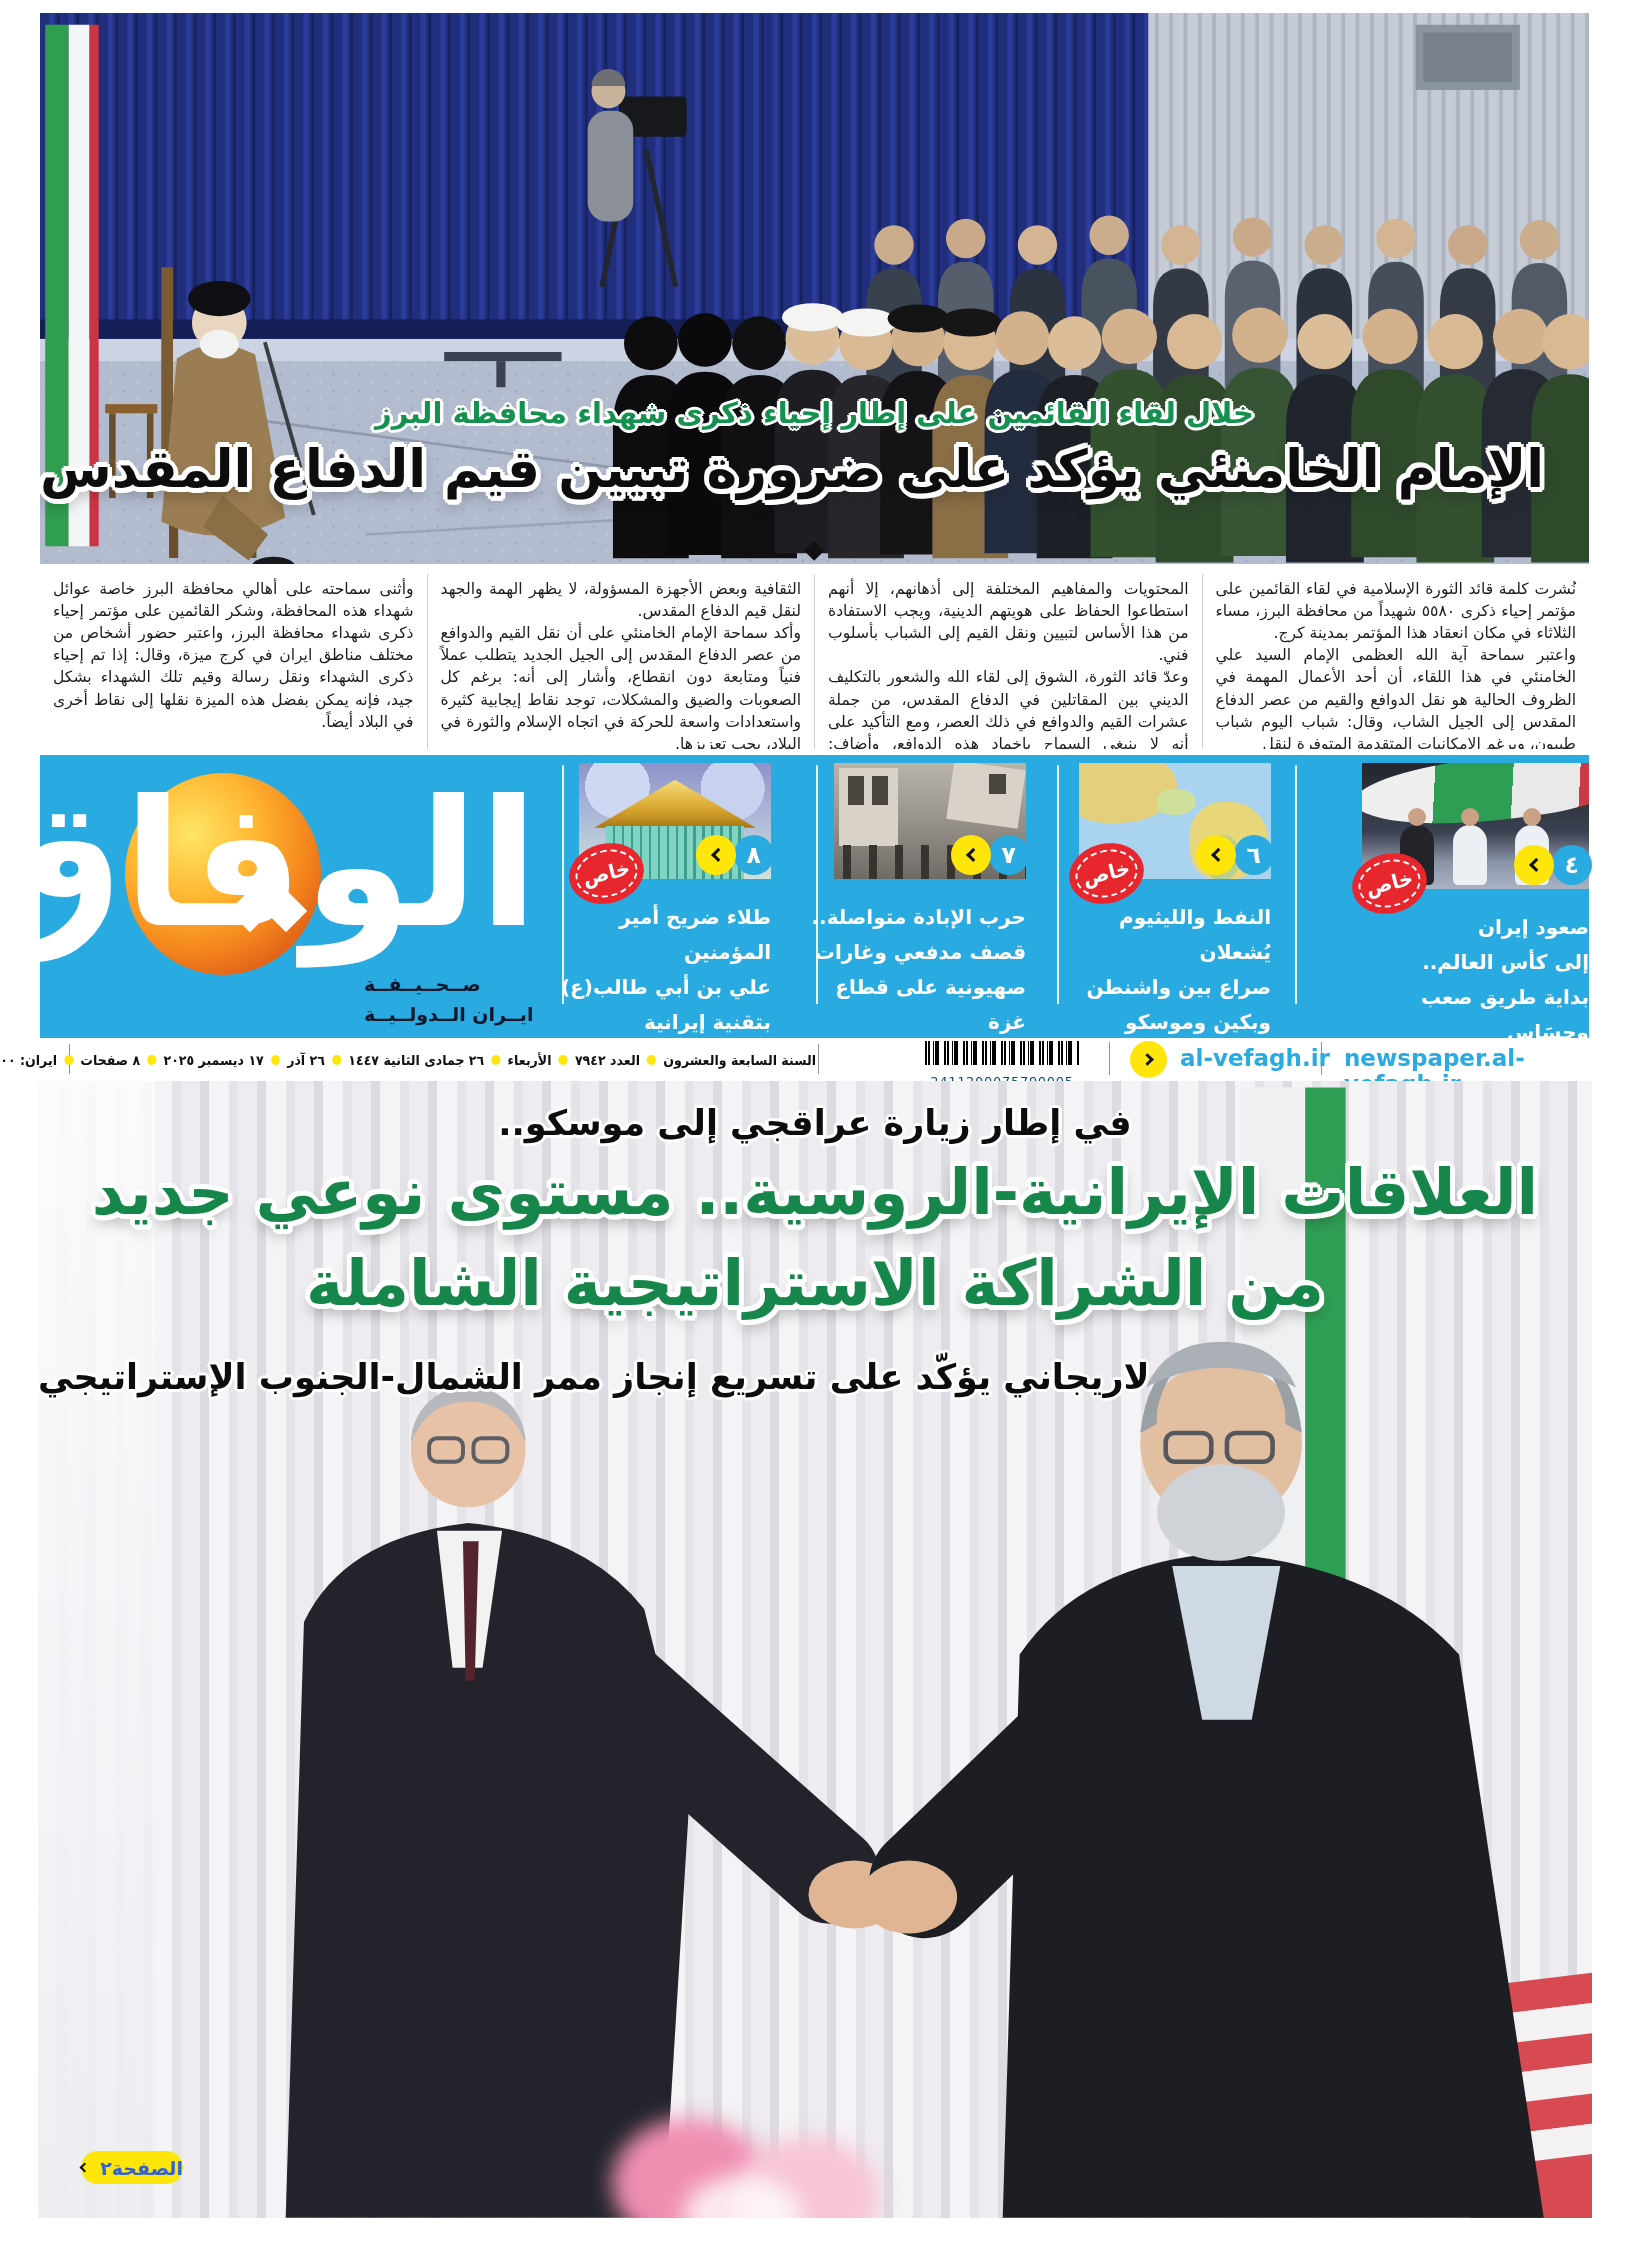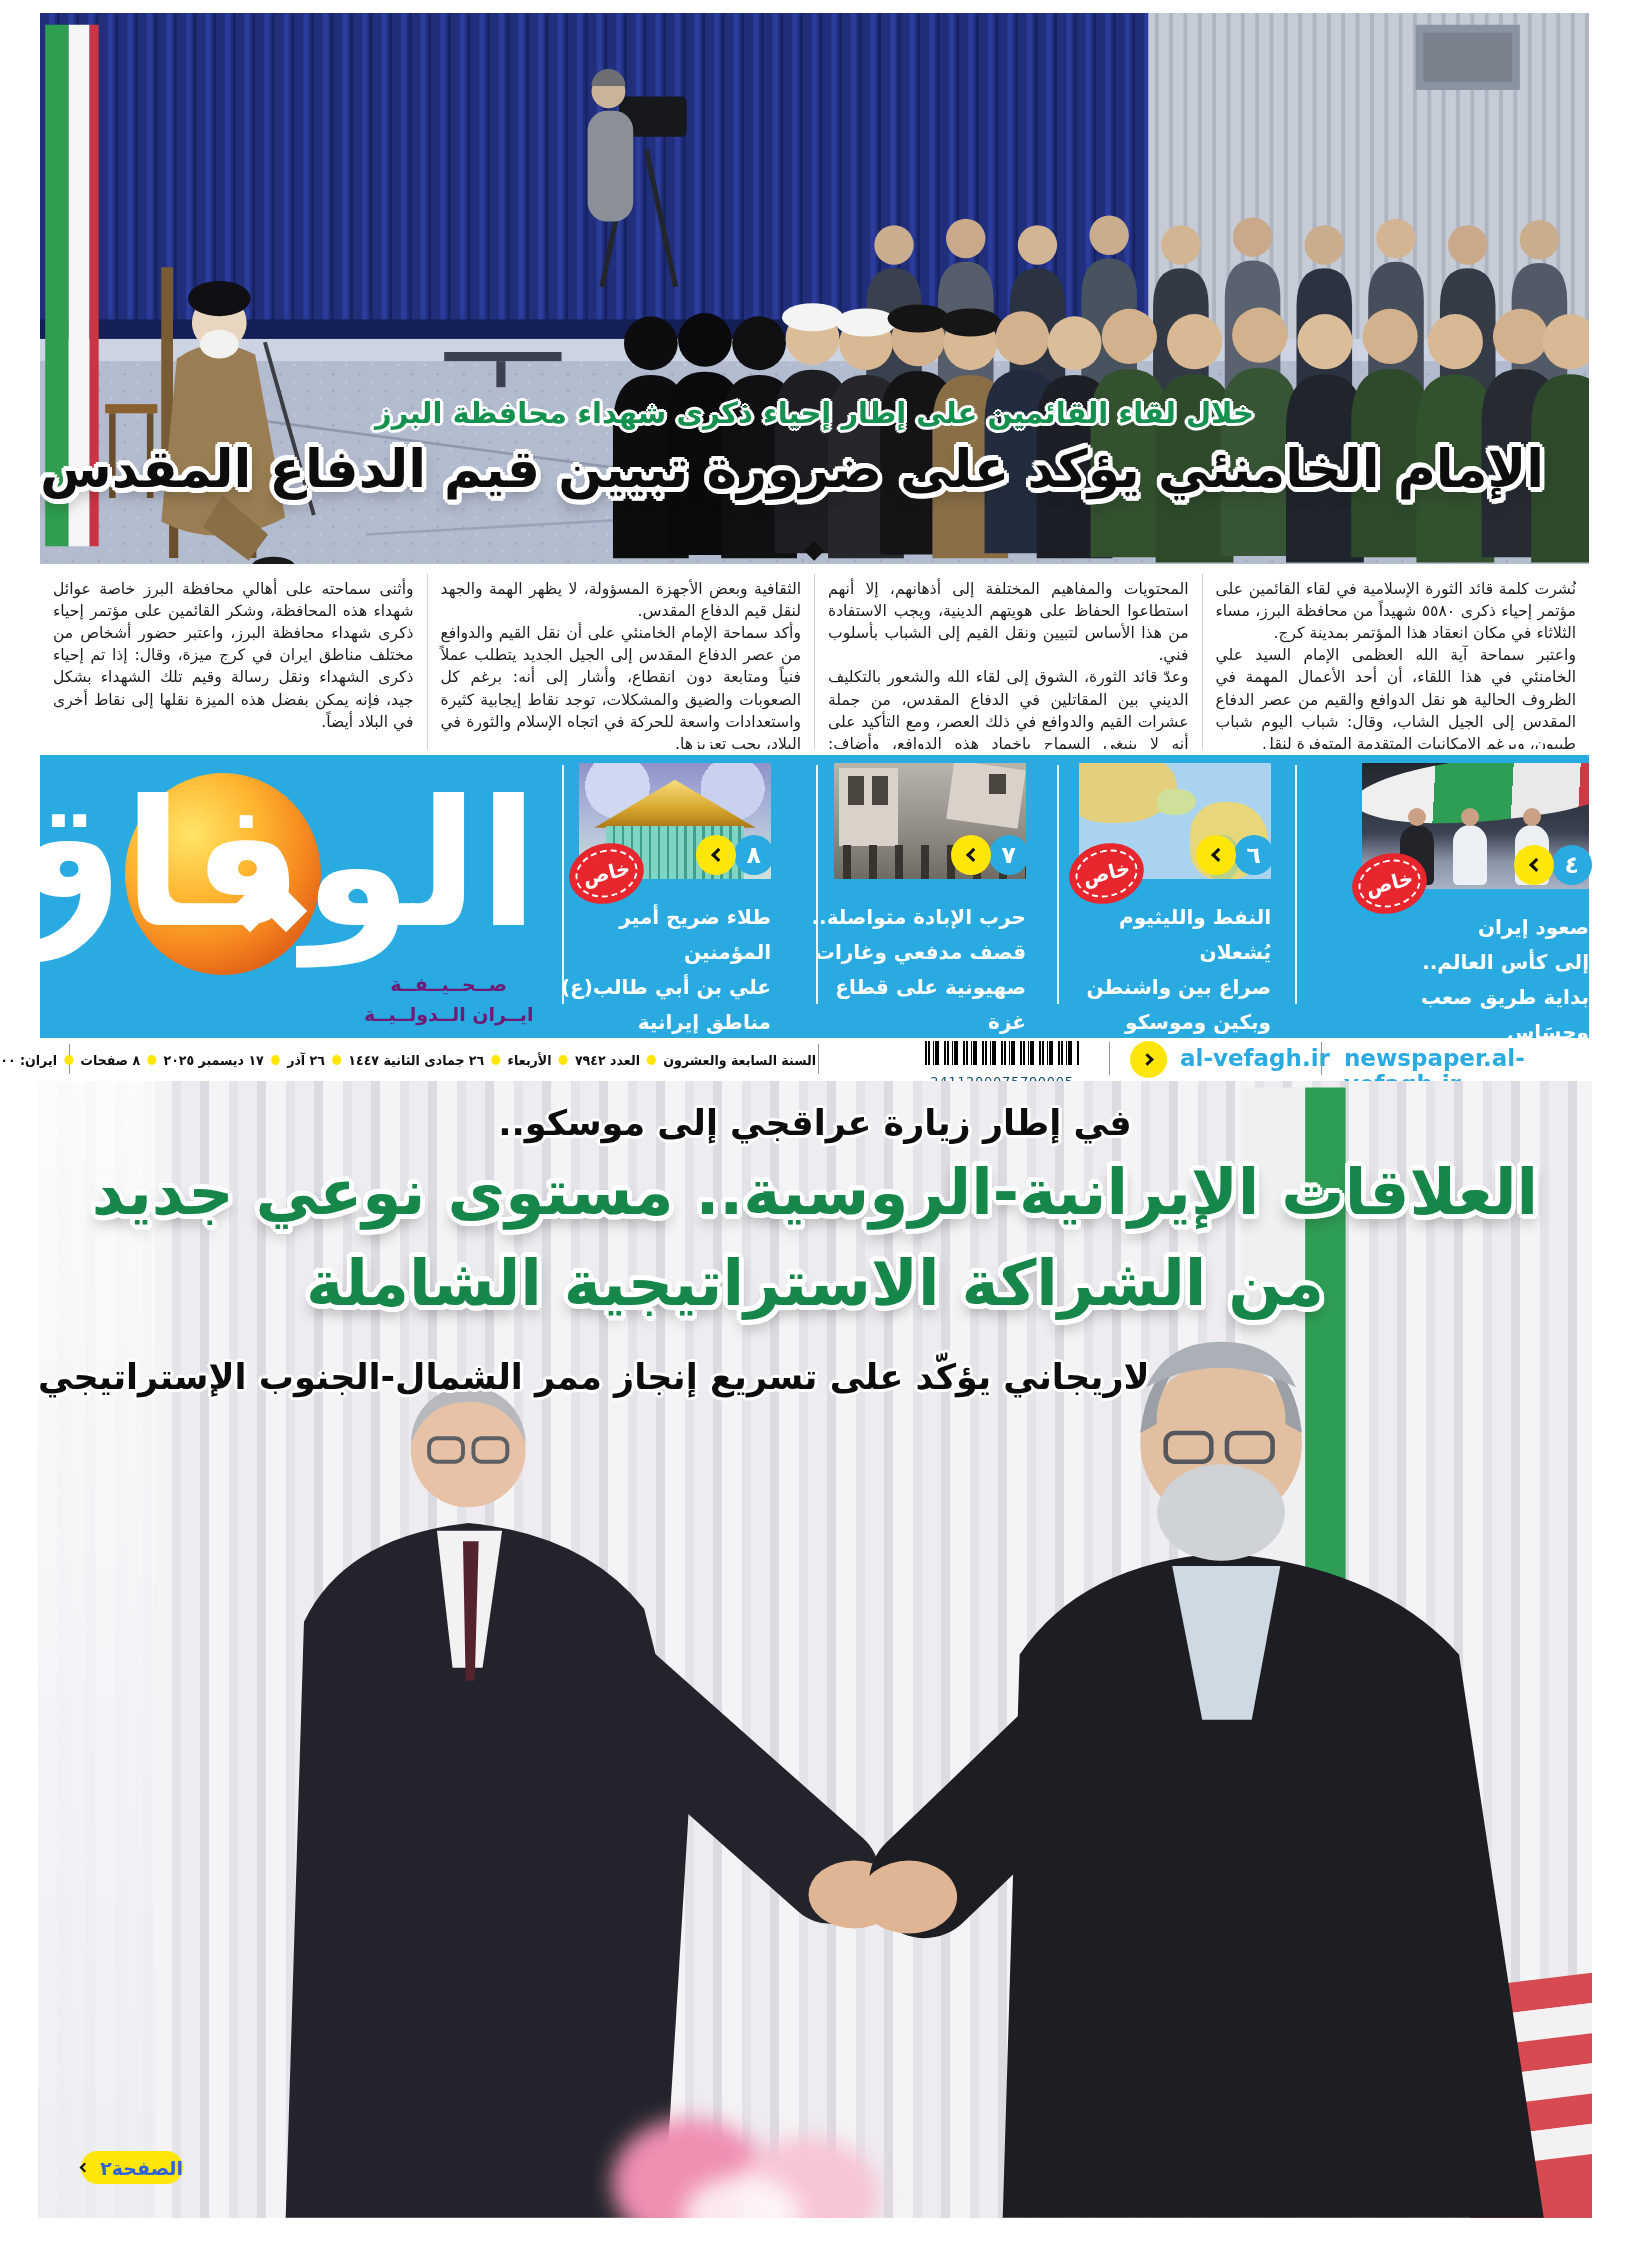--- a/index.html
+++ b/index.html
@@ -28,21 +28,21 @@
 
   
   .band{left:40px;top:755px;width:1549px;height:283px;background:#29aae1;overflow:visible}
   .vsep{position:absolute;top:10.4px;bottom:34px;width:2px;background:rgba(255,255,255,.9)}
   .logo-block{position:absolute;left:6.5px;top:0;width:496px;height:100%}
   .globe{position:absolute;left:78px;top:18px;width:196px;height:202px;border-radius:50%;
     background:radial-gradient(circle at 34% 30%,#ffe566 0%,#ffb530 35%,#f4841d 62%,#d44f16 88%,#b63a12 100%)}
   .gd{position:absolute;width:30px;height:30px;background:#fff;transform:rotate(45deg)}
   .gd.d1{left:110px;top:123px}.gd.d2{left:146px;top:123px}
   .logo-text{position:absolute;right:3.9px;top:5.2px;width:100%;text-align:center;font-size:175px;font-weight:bold;color:#fff;line-height:1.2;letter-spacing:-3.9px}
-  .tagline{position:absolute;right:9px;bottom:9px;text-align:center;color:#701a75;font-size:19px;font-weight:bold;line-height:1.55}
+  .tagline{position:absolute;right:9px;bottom:9px;text-align:left;color:#0f172a;font-size:19px;font-weight:bold;line-height:1.55}
 
   .teaser{position:absolute;top:0;height:100%}
   .t8{left:535px;width:196px}.t7{left:790px;width:196px}.t6{left:1035px;width:196px}.t4{left:1322px;width:227px}
   .timg{position:absolute;top:7.8px;right:0;width:192px;height:116px;overflow:visible;border-radius:1.3px}
   .t4 .timg{width:227px;height:126px}
   .timg .art{position:absolute;inset:0;overflow:hidden;border-radius:1.3px}
   .numc{position:absolute;right:-2.6px;bottom:3.9px;width:40px;height:40px;border-radius:50%;background:#29aae1;color:#fff;font-size:23.5px;font-weight:bold;display:flex;align-items:center;justify-content:center;z-index:3}
   .arrc{position:absolute;right:35px;bottom:3.9px;width:40px;height:40px;border-radius:50%;background:#ffe60a;display:flex;align-items:center;justify-content:center;z-index:4}
   .chev{display:inline-block;width:10.4px;height:10.4px;border-left:3.9px solid #111;border-bottom:3.9px solid #111;transform:rotate(45deg);margin-left:3.9px}
   .khass{position:absolute;left:-9px;bottom:-23.5px;width:73px;height:57px;background:#e8262d;border-radius:50%;transform:rotate(-14deg);display:flex;align-items:center;justify-content:center;z-index:5;box-shadow:0 0 0 1.3px #e8262d}
@@ -259,21 +259,21 @@
             <i class="chev"></i>
           </span>
         <span class="khass">
             <i class="ring"></i>
             <b>خاص</b>
           </span>
       </div>
       <div class="tcap" dir="rtl">
         <div>طلاء ضريح أمير المؤمنين</div>
         <div>علي بن أبي طالب(ع)</div>
-        <div>مناطق إيرانية</div>
+        <div>بتقنية إيرانية</div>
       </div>
     </article>
 
     <article class="teaser t7">
       <div class="timg img7">
         <div class="art">
           <div class="ruin" style="left:5.2px;top:5.2px;width:59px;height:78px"></div>
           <div class="hole" style="left:14.3px;top:13px;width:15.6px;height:29px"></div>
           <div class="hole" style="left:38px;top:13px;width:15.6px;height:29px"></div>
           <div class="ruin" style="right:3.9px;top:2.6px;width:72px;height:59px;transform:rotate(8deg)"></div>

